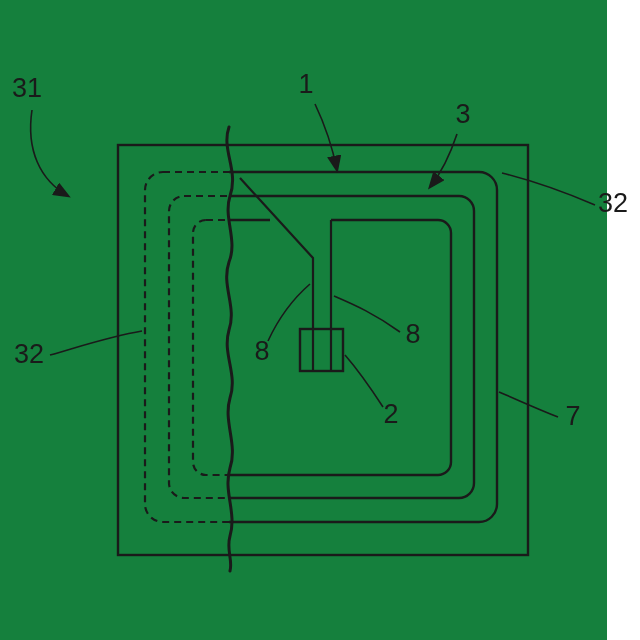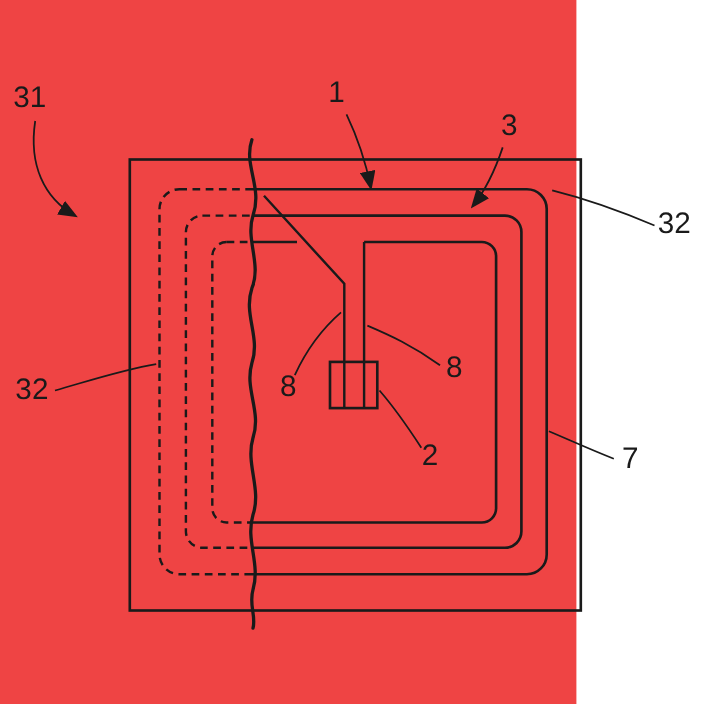--- a/index.html
+++ b/index.html
@@ -4,24 +4,24 @@
 <style>
   html, body {
     margin: 0;
     padding: 0;
     width: 640px;
     height: 640px;
     background: #ffffff;
     font-family: "Liberation Sans", sans-serif;
   }
   #figure-wrap {
-    width: 524px;
+    width: 607px;
     height: 640px;
     position: relative;
-    background: #ef4444;
+    background: #15803d;
   }
   svg { display: block; }
   .draw   { fill: none; stroke: #1a1a1a; stroke-width: 2.4; }
   .drawthin { fill: none; stroke: #1a1a1a; stroke-width: 2.2; }
   .dashed { fill: none; stroke: #1a1a1a; stroke-width: 2.2; stroke-dasharray: 7 5; }
   .breakline { fill: none; stroke: #1a1a1a; stroke-width: 3; stroke-linecap: round; }
   .leader { fill: none; stroke: #1a1a1a; stroke-width: 1.6; }
   .ref-num { fill: #1a1a1a; font-size: 27px; font-family: "Liberation Sans", sans-serif; }
 </style>
 </head>

